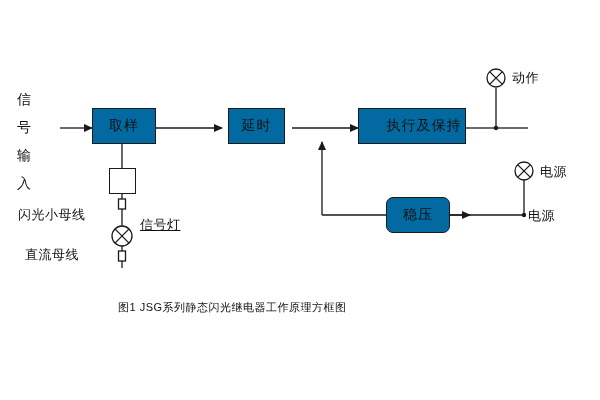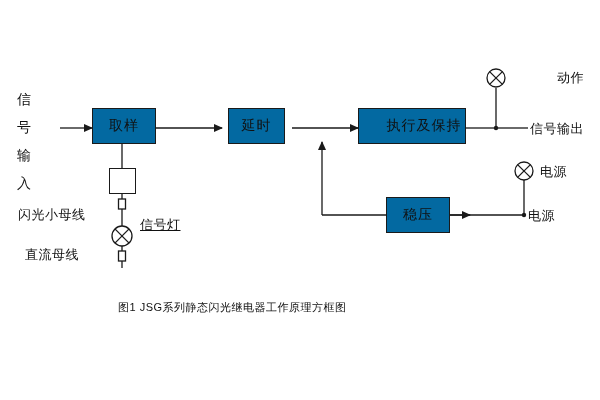--- a/index.html
+++ b/index.html
@@ -137,29 +137,28 @@
 
   <div class="box" style="left:92px; top:108px; width:64px; height:36px;">
     <span>取样</span>
   </div>
   <div class="box" style="left:228px; top:108px; width:57px; height:36px;">
     <span>延时</span>
   </div>
   <div class="box" style="left:358px; top:108px; width:108px; height:36px;padding-left:24px;">
     <span>执行及保持</span>
   </div>
-  <div class="box" style="left:386px; top:197px; width:64px; height:36px;">
+  <div class="box" style="left:386px; top:197px; width:64px; height:36px;border-radius:7px;">
     <span>稳压</span>
   </div>
 
   <div class="sw-box" style="left:109px; top:168px; width:27px; height:26px;"></div>
 
   <div class="label" style="left:25px; top:246px;">直流母线</div>
   <div class="label" style="left:18px; top:206px;">闪光小母线</div>
   <div class="label" style="left:140px; top:216px;text-decoration:underline;">信号灯</div>
-  <div class="label" style="left:512px; top:69px;margin-left:45px;">动作</div>
-  <div class="label" style="left:530px; top:120px;">信号输出</div>
+  <div class="label" style="left:512px; top:69px;">动作</div>
   <div class="label" style="left:540px; top:163px;">电源</div>
   <div class="label" style="left:528px; top:207px;">电源</div>
 
   <div class="caption" style="left:118px; top:300px;">图1  JSG系列静态闪光继电器工作原理方框图</div>
 
 </div>
 
 </body></html>

